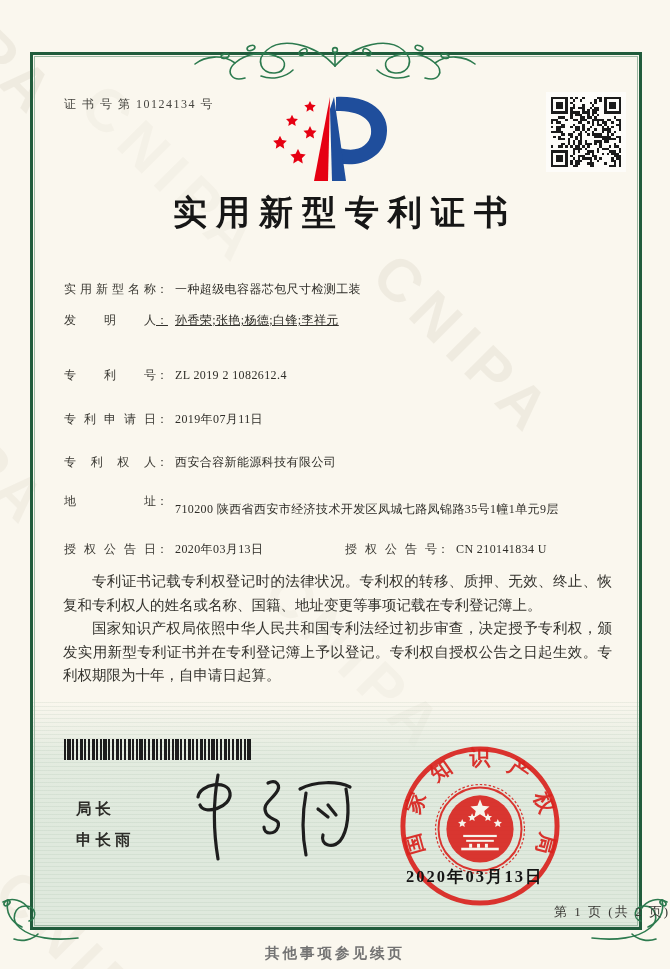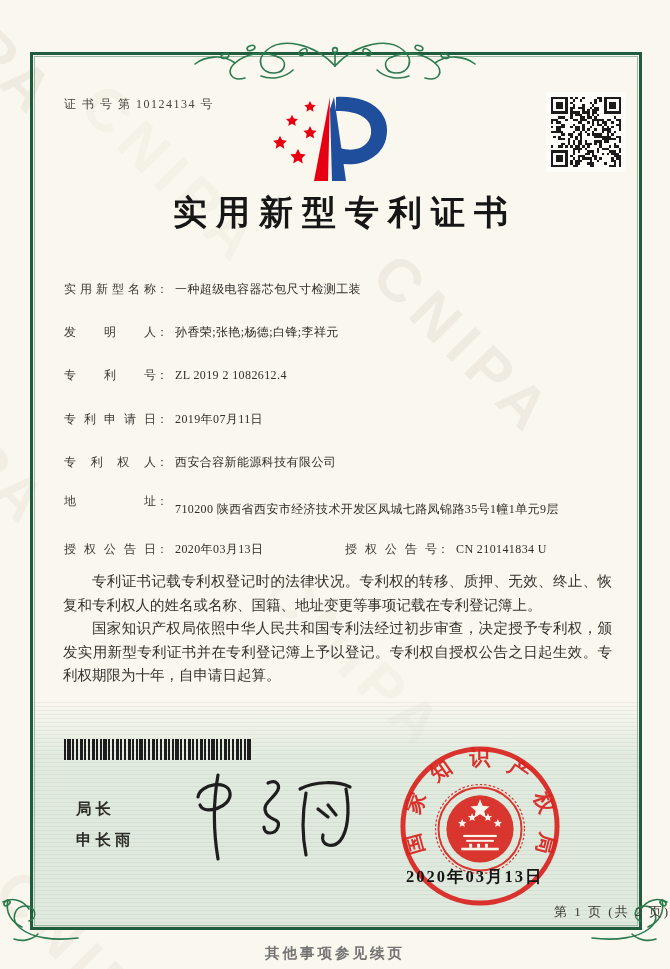--- a/index.html
+++ b/index.html
@@ -449,21 +449,21 @@
         </g>
     </g>
   </svg>
 </div>
 
 <div class="title">实用新型专利证书</div>
 
 <div class="row" style="top:281px;">
   <span class="flabel">实用新型名称</span><span class="fcolon">：</span><span class="fvalue">一种超级电容器芯包尺寸检测工装</span>
 </div>
-<div class="row" style="top:324px;">
+<div class="row" style="top:312px;text-decoration:underline;">
   <span class="flabel">发明人</span><span class="fcolon">：</span><span class="fvalue">孙香荣;张艳;杨德;白锋;李祥元</span>
 </div>
 <div class="row" style="top:367px;">
   <span class="flabel">专利号</span><span class="fcolon">：</span><span class="fvalue">ZL 2019 2 1082612.4</span>
 </div>
 <div class="row" style="top:411px;">
   <span class="flabel">专利申请日</span><span class="fcolon">：</span><span class="fvalue">2019年07月11日</span>
 </div>
 <div class="row" style="top:454px;">
   <span class="flabel">专利权人</span><span class="fcolon">：</span><span class="fvalue">西安合容新能源科技有限公司</span>

